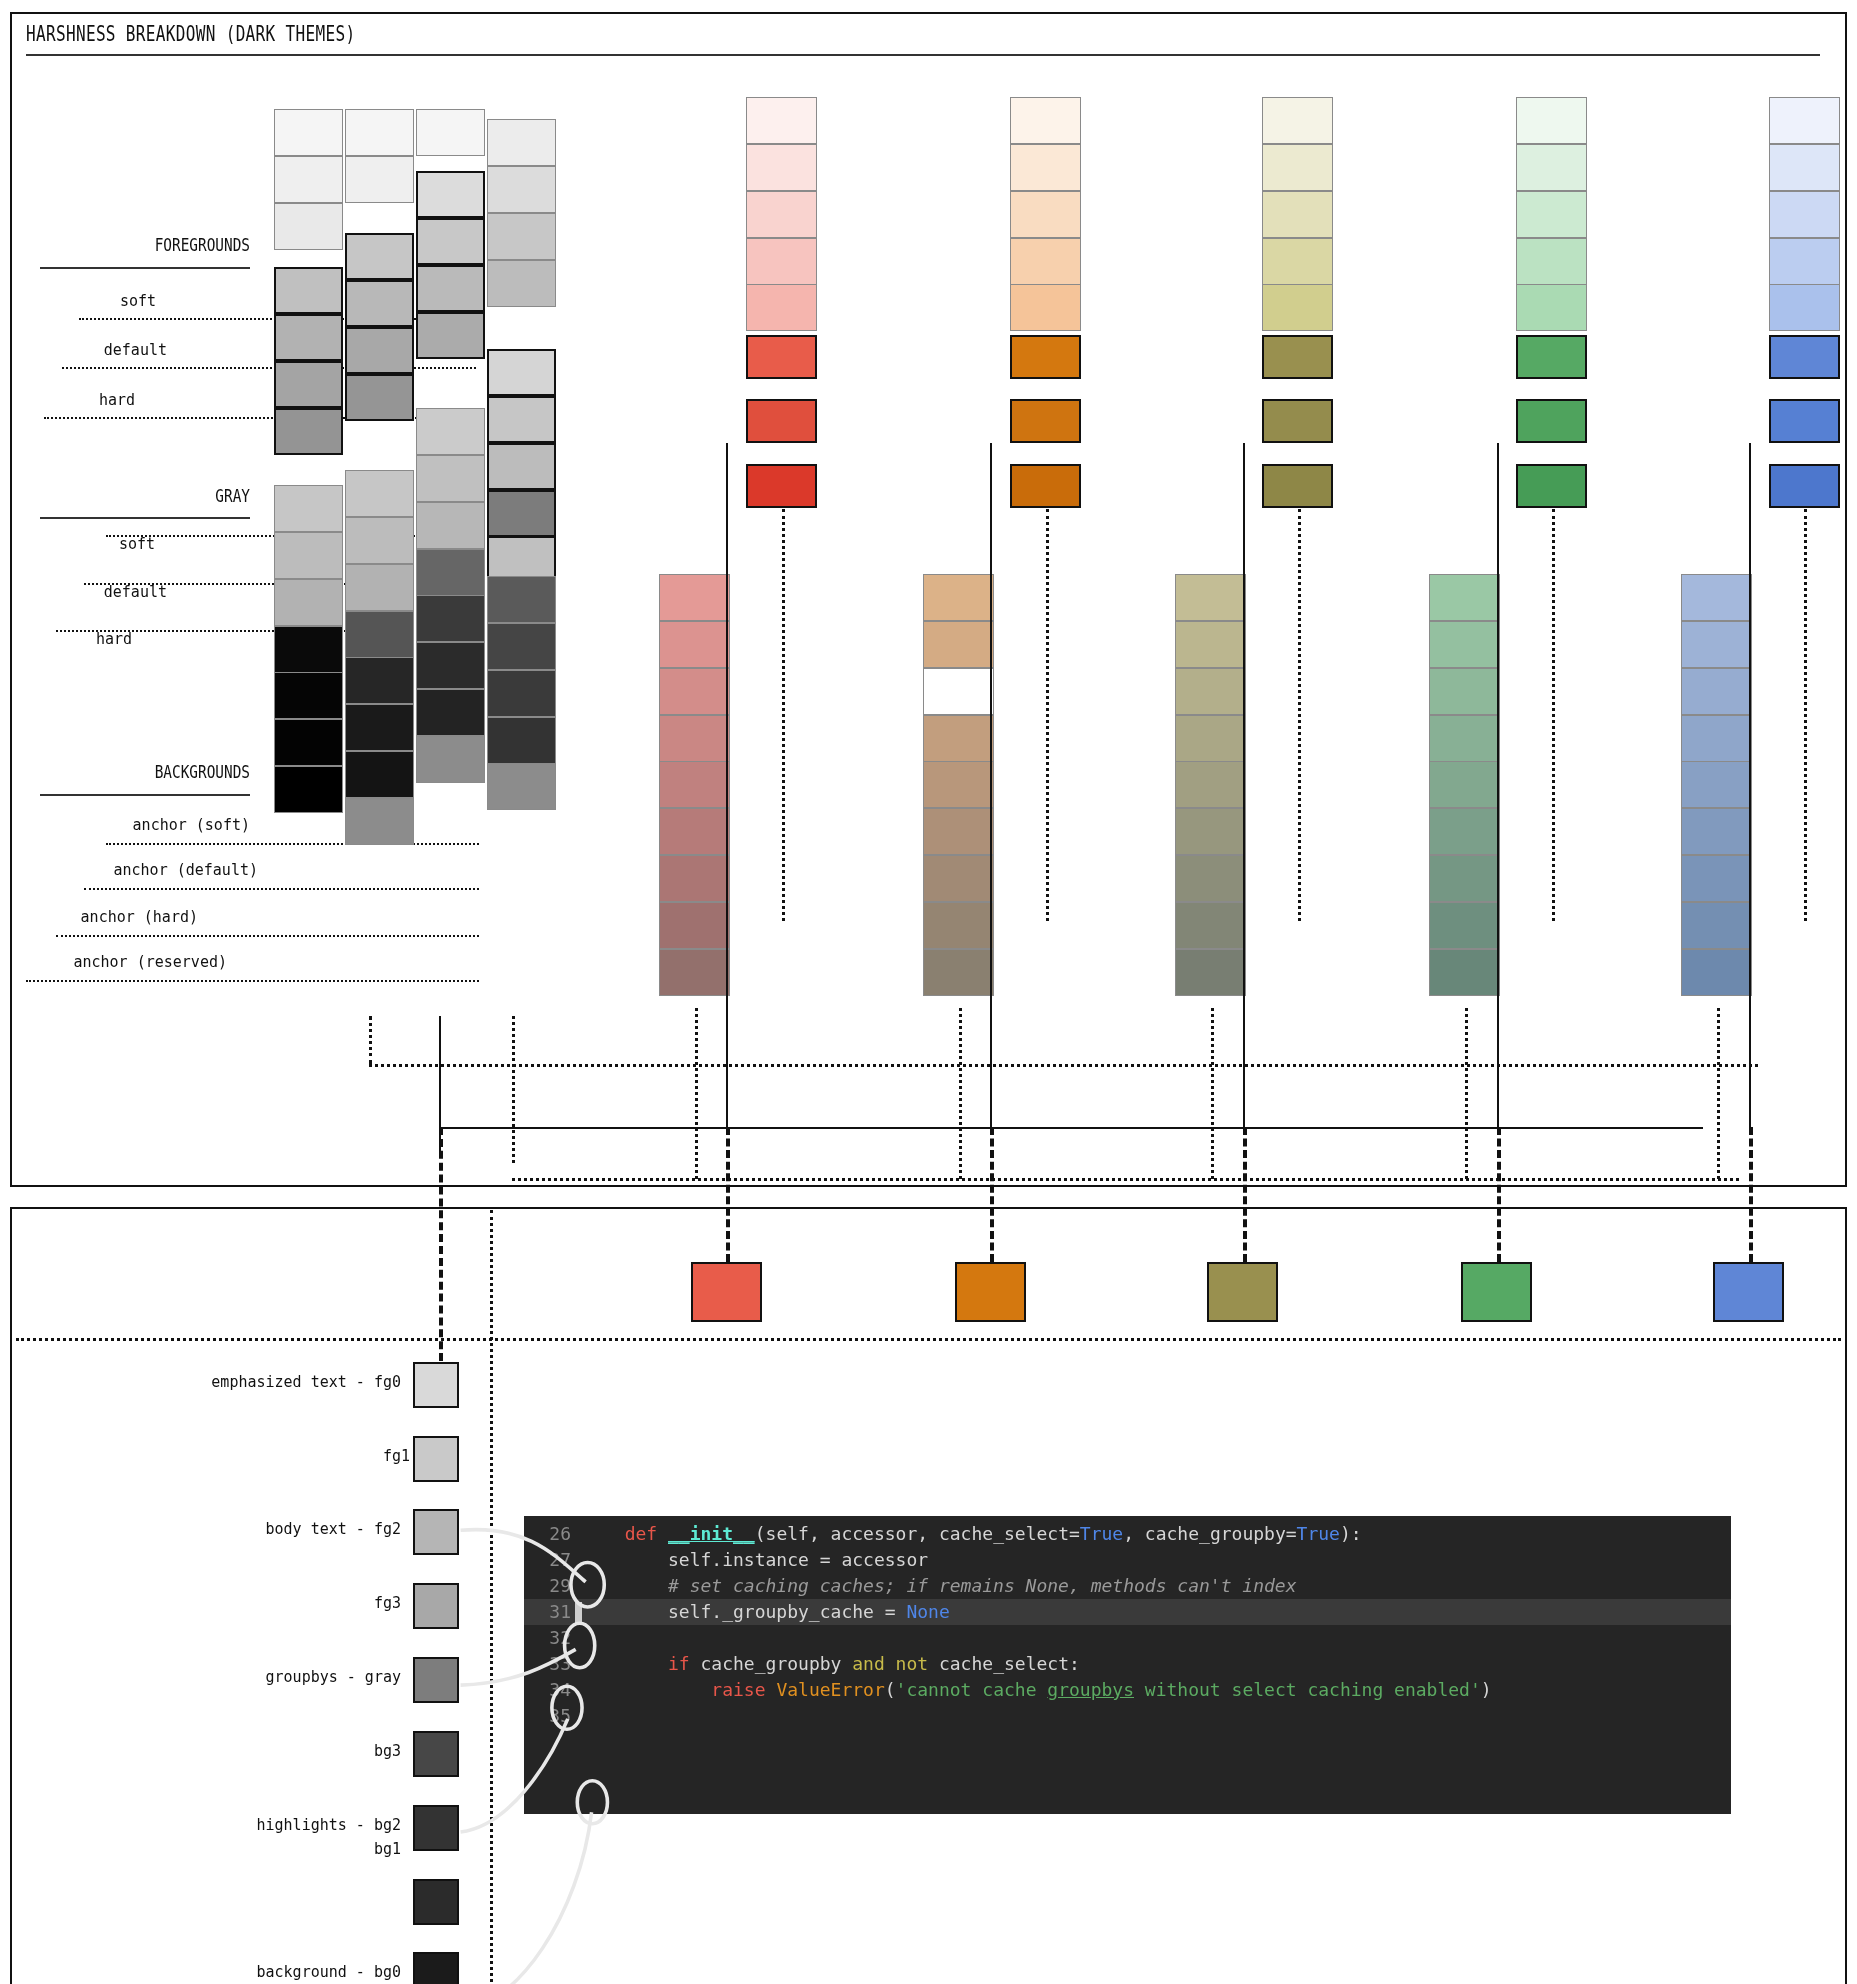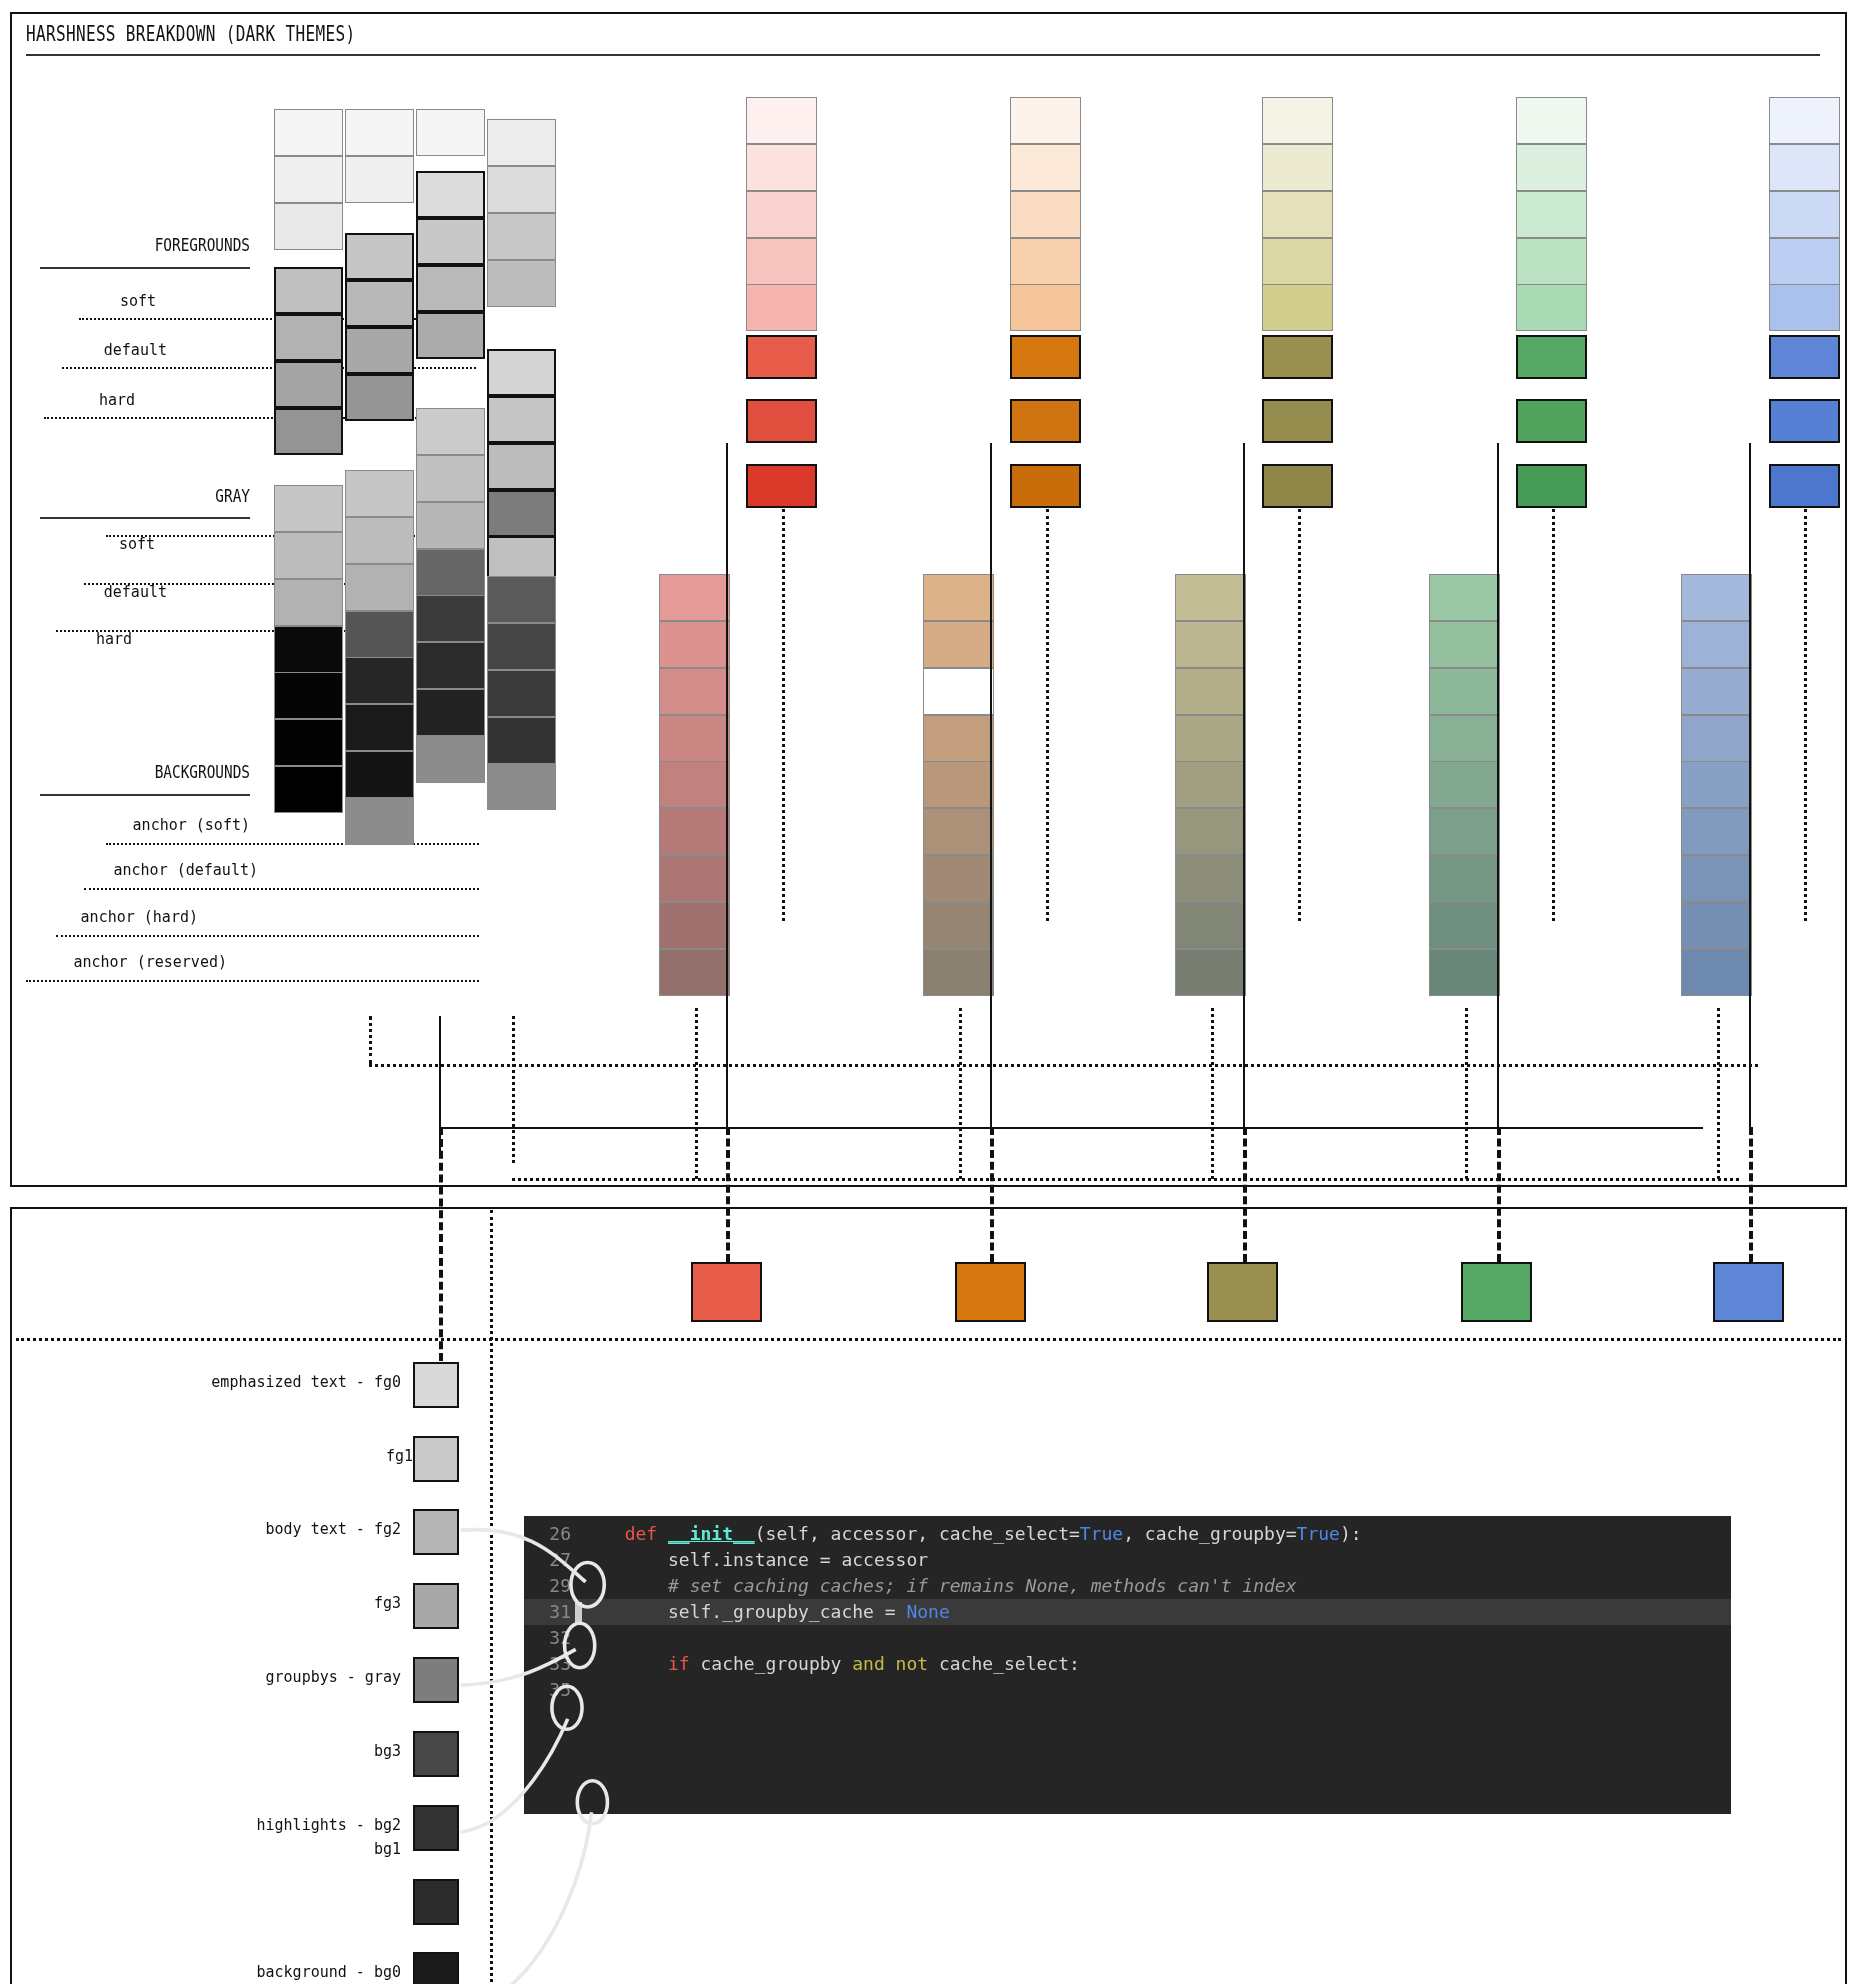--- a/index.html
+++ b/index.html
@@ -334,21 +334,21 @@
       <div class="sw thick" style="position: absolute; left: 691px; top: 1262px; width: 71px; height: 60px; background: rgb(232, 92, 74);"></div>
       <div class="sw thick" style="position: absolute; left: 955px; top: 1262px; width: 71px; height: 60px; background: rgb(212, 120, 15);"></div>
       <div class="sw thick" style="position: absolute; left: 1207px; top: 1262px; width: 71px; height: 60px; background: rgb(153, 144, 79);"></div>
       <div class="sw thick" style="position: absolute; left: 1461px; top: 1262px; width: 71px; height: 60px; background: rgb(86, 169, 100);"></div>
       <div class="sw thick" style="position: absolute; left: 1713px; top: 1262px; width: 71px; height: 60px; background: rgb(95, 134, 214);"></div>
     </div>
 
   <div id="legend-host">
       <div class="legendlab" style="left: 0px; width: 401px; top: 1373px;">emphasized text - fg0</div>
       <div class="legendsw" style="left: 413px; top: 1362px; width: 46px; height: 46px; background: rgb(217, 217, 217);"></div>
-      <div class="legendlab" style="left: 0px; width: 401px; top: 1447px; padding-left: 12px;">fg1</div>
+      <div class="legendlab" style="left: 9px; width: 401px; top: 1447px;">fg1</div>
       <div class="legendsw" style="left: 413px; top: 1436px; width: 46px; height: 46px; background: rgb(201, 201, 201);"></div>
       <div class="legendlab" style="left: 0px; width: 401px; top: 1520px;">body text - fg2</div>
       <div class="legendsw" style="left: 413px; top: 1509px; width: 46px; height: 46px; background: rgb(181, 181, 181);"></div>
       <div class="legendlab" style="left: 0px; width: 401px; top: 1594px;">fg3</div>
       <div class="legendsw" style="left: 413px; top: 1583px; width: 46px; height: 46px; background: rgb(168, 168, 168);"></div>
       <div class="legendlab" style="left: 0px; width: 401px; top: 1668px;">groupbys - gray</div>
       <div class="legendsw" style="left: 413px; top: 1657px; width: 46px; height: 46px; background: rgb(125, 125, 125);"></div>
       <div class="legendlab" style="left: 0px; width: 401px; top: 1742px;">bg3</div>
       <div class="legendsw" style="left: 413px; top: 1731px; width: 46px; height: 46px; background: rgb(71, 71, 71);"></div>
       <div class="legendlab" style="left: 0px; width: 401px; top: 1816px;">highlights - bg2</div>
@@ -359,20 +359,21 @@
       <div class="legendsw" style="left: 413px; top: 1952px; width: 46px; height: 46px; background: rgb(27, 27, 27);"></div>
     </div>
 
   <div id="code" style="left: 524px; top: 1516px; width: 1207px; height: 298px; padding-top: 4.8px;">
       <div class="codeline"><span class="gut">26</span><span class="t-txt">    </span><span class="t-kw">def</span><span class="t-txt"> </span><span class="t-fn">__init__</span><span class="t-txt">(self, accessor, cache_select=</span><span class="t-lit">True</span><span class="t-txt">, cache_groupby=</span><span class="t-lit">True</span><span class="t-txt">):</span></div>
       <div class="codeline"><span class="gut">27</span><span class="t-txt">        self.instance = accessor</span></div>
       <div class="codeline"><span class="gut">29</span><span class="t-cmt">        # set caching caches; if remains None, methods can't index</span></div>
       <div class="codeline ln-hl"><span class="gut">31</span><span class="cursor"></span><span class="t-txt">        self._groupby_cache = </span><span class="t-lit">None</span></div>
       <div class="codeline"><span class="gut">32</span></div>
       <div class="codeline"><span class="gut">33</span><span class="t-txt">        </span><span class="t-kw">if</span><span class="t-txt"> cache_groupby </span><span class="t-op">and not</span><span class="t-txt"> cache_select:</span></div>
+      <div class="codeline"><span class="gut">34</span><span class="t-txt">            </span><span class="t-kw">raise</span><span class="t-txt"> </span><span class="t-err">ValueError</span><span class="t-txt">(</span><span class="t-str">'cannot cache </span><span class="t-strU">groupbys</span><span class="t-str"> without select caching enabled'</span><span class="t-txt">)</span></div>
       <div class="codeline"><span class="gut">35</span></div>
     </div>
 
   <svg class="overlay" id="callouts" viewBox="0 0 4680 5280">
       <path d="M1160,3855 C1330,3840 1400,3920 1475,3985" fill="none" stroke="#e8e8e8" stroke-width="9"></path>
       <ellipse cx="1480" cy="3992" rx="42" ry="56" fill="none" stroke="#e8e8e8" stroke-width="9"></ellipse>
       <path d="M1160,4245 C1300,4240 1380,4195 1450,4155" fill="none" stroke="#e8e8e8" stroke-width="9"></path>
       <ellipse cx="1460" cy="4145" rx="38" ry="56" fill="none" stroke="#e8e8e8" stroke-width="9"></ellipse>
       <path d="M1160,4615 C1280,4600 1380,4450 1430,4330" fill="none" stroke="#e8e8e8" stroke-width="9"></path>
       <ellipse cx="1428" cy="4302" rx="38" ry="54" fill="none" stroke="#e8e8e8" stroke-width="9"></ellipse>

